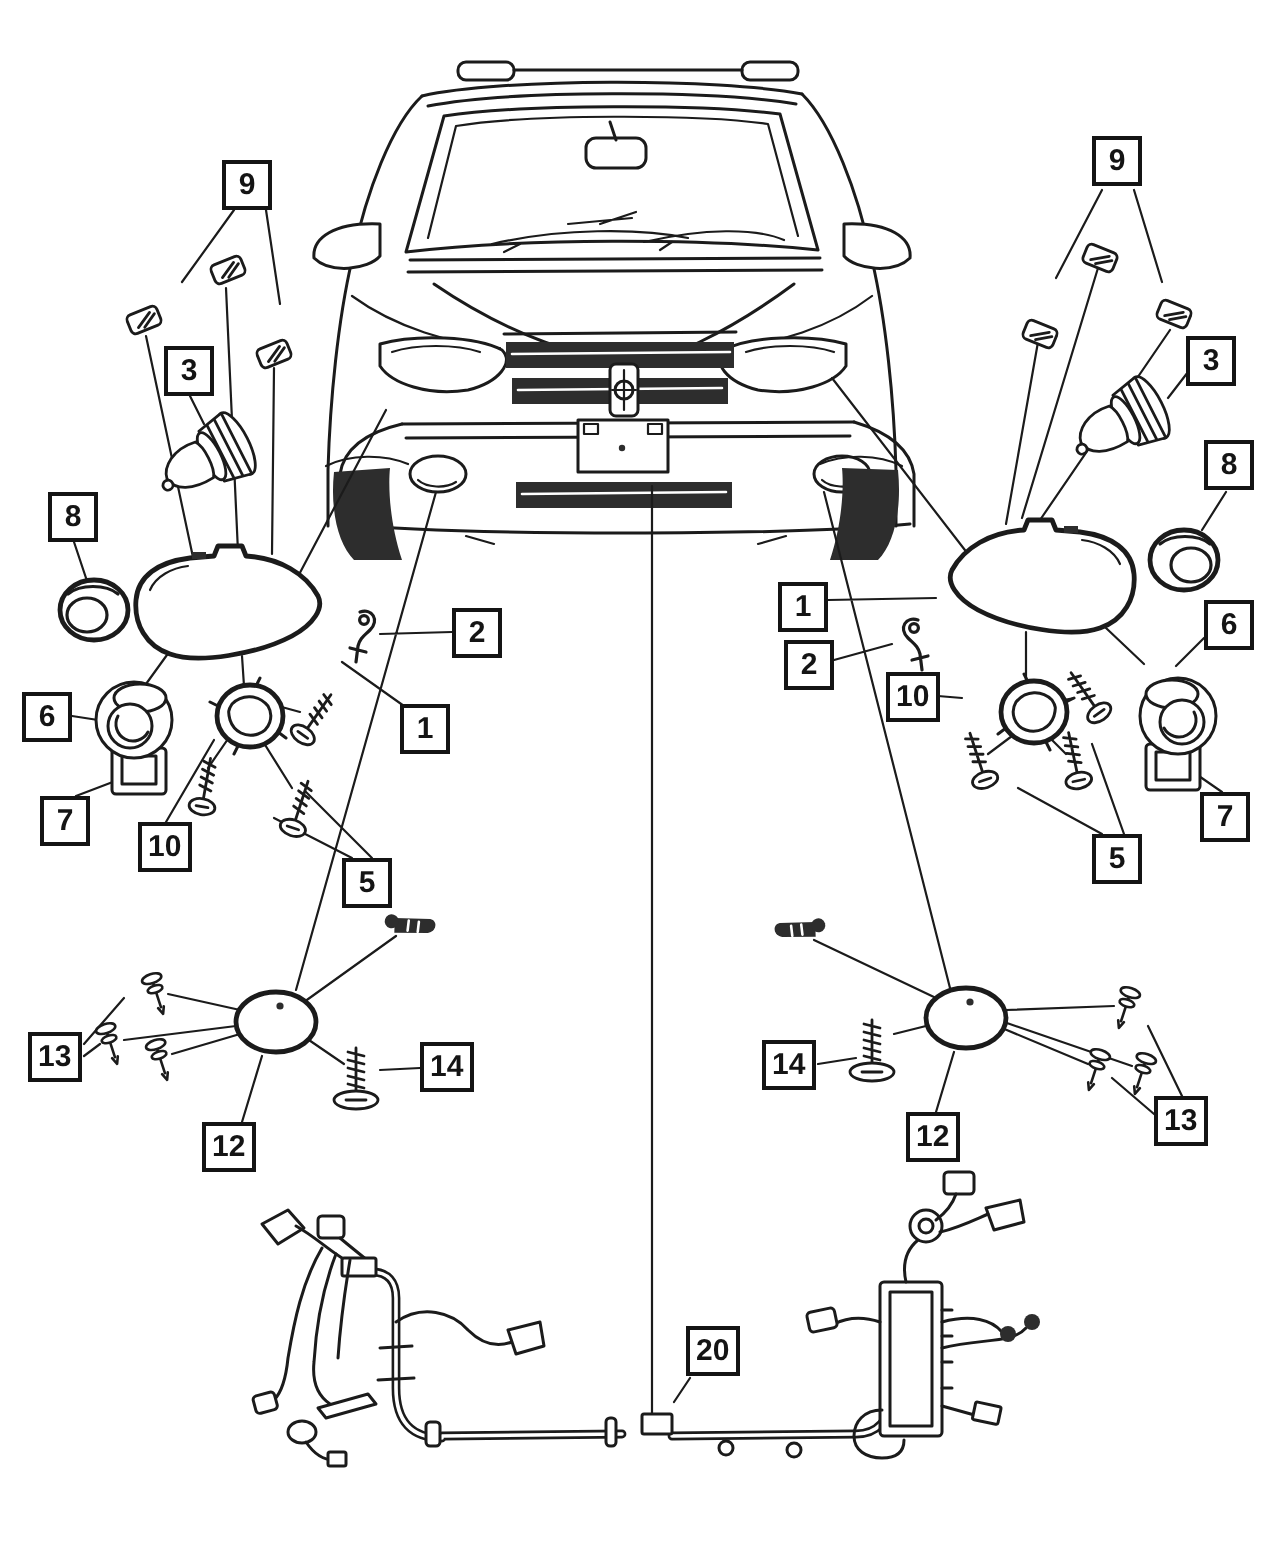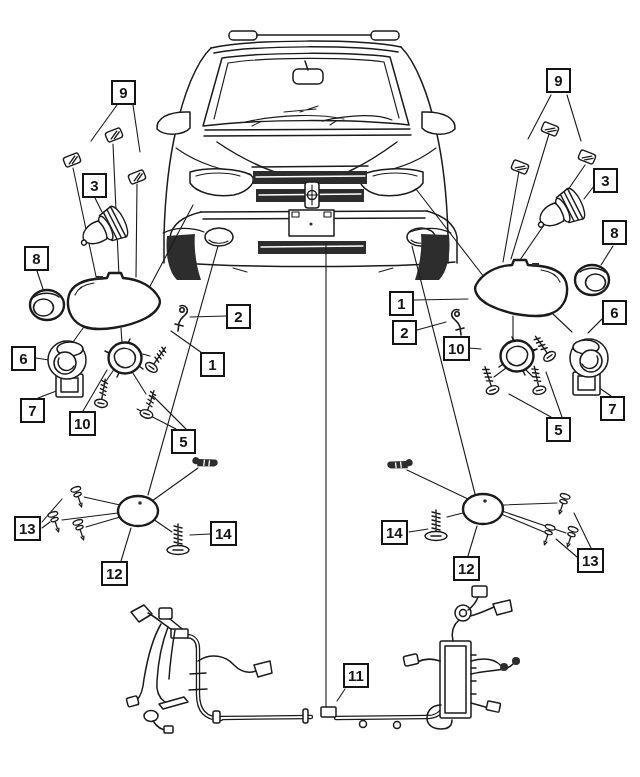--- a/index.html
+++ b/index.html
@@ -276,15 +276,15 @@
 <div class="callout" style="left:602px;top:220px">8</div>
 <div class="callout" style="left:602px;top:300px">6</div>
 <div class="callout" style="left:600px;top:396px">7</div>
 <div class="callout" style="left:389px;top:291px">1</div>
 <div class="callout" style="left:392px;top:320px">2</div>
 <div class="callout" style="left:443px;top:336px">10</div>
 <div class="callout" style="left:546px;top:417px">5</div>
 <div class="callout" style="left:381px;top:520px">14</div>
 <div class="callout" style="left:453px;top:556px">12</div>
 <div class="callout" style="left:577px;top:548px">13</div>
-<div class="callout" style="left:343px;top:663px">11</div>
+<div class="callout" style="left:343px;top:663px">20</div>
 
 </div>
 
 </body></html>

